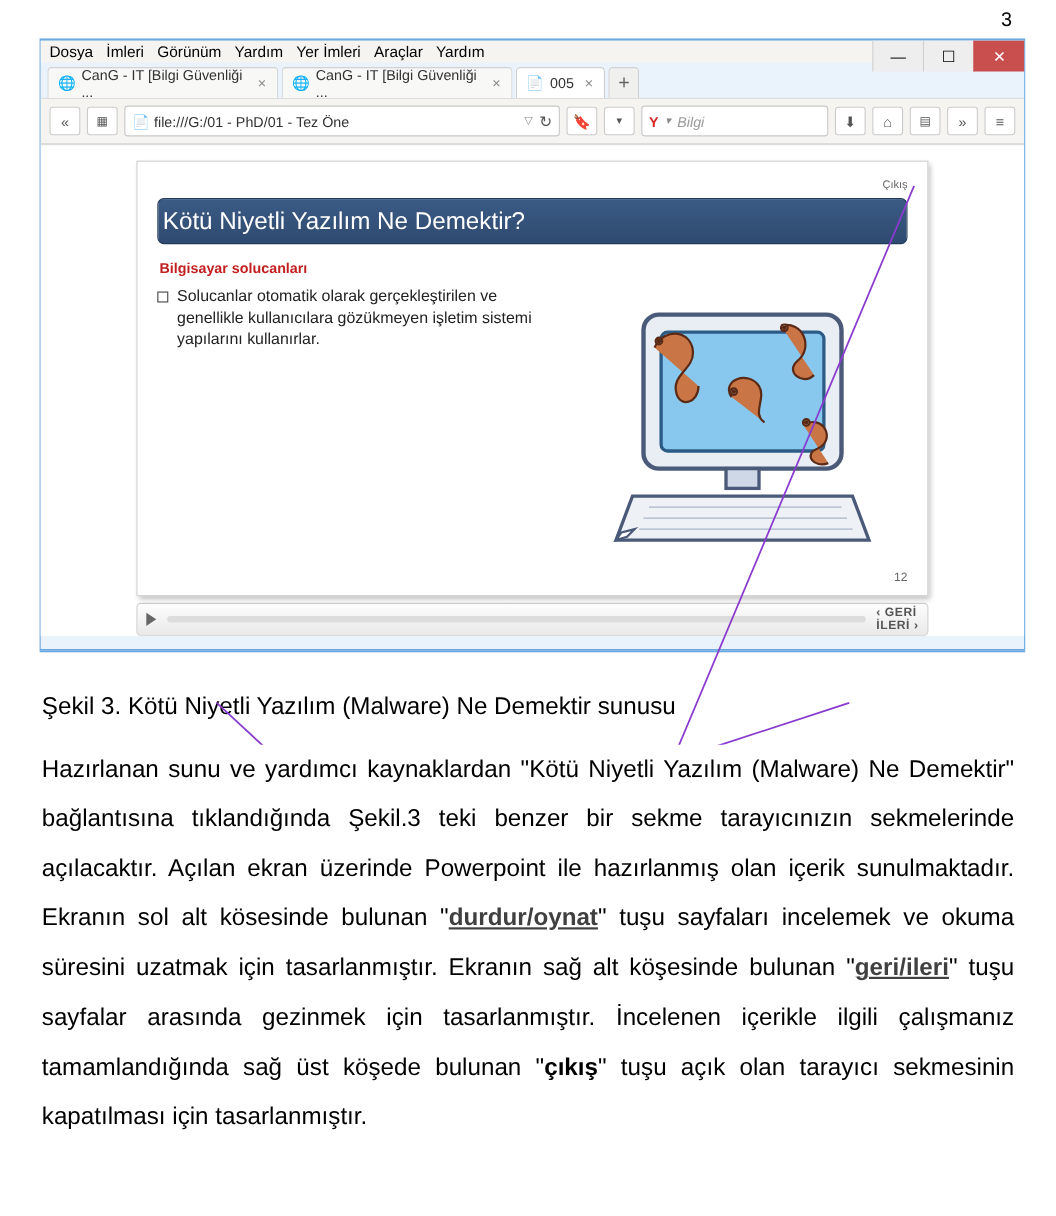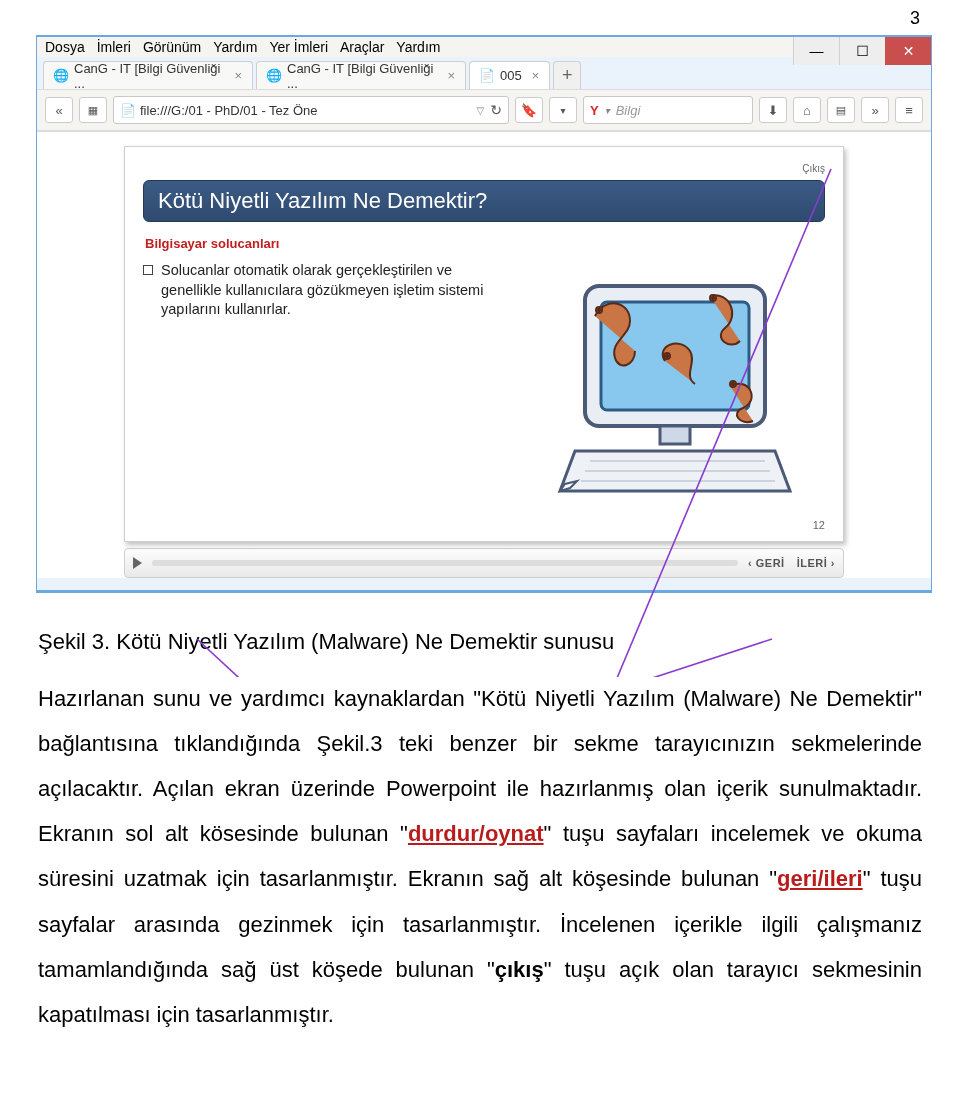--- a/index.html
+++ b/index.html
@@ -23,40 +23,40 @@
   .urlbox .doc-icon { width: 14px; height: 14px; }
   .urlbox .url-text { flex: 1; overflow: hidden; white-space: nowrap; text-overflow: ellipsis; color: #333; }
   .urlbox .dd { color: #888; font-size: 10px; }
   .urlbox .reload { font-size: 14px; }
   .searchbox { width: 170px; display: flex; align-items: center; height: 28px; border: 1px solid #c8c8c8; border-radius: 3px; background: #fff; padding: 0 6px; gap: 6px; font-size: 13px; color: #999; font-style: italic; }
   .searchbox .y { font-style: normal; color: #d62828; font-weight: bold; }
   .content { background: #fff; padding: 14px 0 0 0; border-top: 2px solid #dcdcdc; }
   .slide-wrap { position: relative; margin: 0 auto; width: 720px; }
   .slide { border: 1px solid #cfcfcf; background: #fff; box-shadow: 2px 3px 5px rgba(0,0,0,0.25); padding: 16px 18px 10px 18px; position: relative; }
   .slide-close { text-align: right; font-size: 10px; color: #666; margin-bottom: 6px; }
-  .slide-header { background: linear-gradient(#3b5b85,#2f4a6f); color: #fff; border-radius: 6px; padding: 7px 14px; font-size: 22px; border: 1px solid #223a58; }
+  .slide-header { background: linear-gradient(#3b5b85,#2f4a6f); color: #fff; border-radius: 6px; padding: 7px 4px; font-size: 22px; border: 1px solid #223a58; }
   .slide-sub { color: #c22020; font-size: 13px; font-weight: bold; margin: 14px 0 10px 2px; }
   .slide-body { display: flex; gap: 16px; }
   .slide-text { flex: 1; font-size: 14.5px; line-height: 1.35; color: #222; }
   .slide-text .bullet { display: flex; margin-bottom: 10px; }
   .slide-text .bullet .sq { width: 10px; height: 10px; border: 1.5px solid #444; margin: 4px 8px 0 0; flex-shrink: 0; }
   .slide-img { width: 300px; height: 250px; position: relative; display: flex; align-items: center; justify-content: center; }
   .pc-svg { width: 280px; height: 240px; }
   .slide-num { text-align: right; font-size: 11px; color: #666; margin-top: 8px; }
   .player-bar { width: 720px; margin: 6px auto 12px auto; height: 30px; border: 1px solid #cfcfcf; border-radius: 4px; background: linear-gradient(#fdfdfd,#e9e9e9); display: flex; align-items: center; padding: 0 8px; font-size: 11px; color: #555; gap: 10px; }
   .player-bar .play { width: 0; height: 0; border-left: 9px solid #666; border-top: 6px solid transparent; border-bottom: 6px solid transparent; }
   .player-bar .track { flex: 1; height: 6px; background: #ddd; border-radius: 3px; }
-  .player-bar .nav { display: flex; gap: 12px; font-weight: bold; letter-spacing: 0.5px; }
+  .player-bar .nav { display: flex; font-weight: bold; letter-spacing: 0.5px; flex-direction: column; }
   .player-bar .nav span::before { content: '‹ '; }
   .player-bar .nav span.next::before { content: ''; }
   .player-bar .nav span.next::after { content: ' ›'; }
   .hr-blue { height: 2px; background: #6aa8df; margin: 0 28px 0 36px; }
   .doc-text { margin: 26px 38px 0 38px; font-size: 22px; color: #000; line-height: 2.05; text-align: justify; }
   .doc-text .caption { margin-bottom: 12px; }
-  .doc-text .para .term-blue { color: #b91c1c; text-decoration: underline; font-weight: bold; }
+  .doc-text .para .term-blue { color: #404040; text-decoration: underline; font-weight: bold; }
   .doc-text .para .term-bold { font-weight: bold; }
   svg.annotation { position: absolute; left: 0; top: 0; pointer-events: none; }
 </style>
 </head>
 <body>
 
 <div class="page-number">3</div>
 
 <div class="browser" style="position:relative;">
   <div class="menubar">

